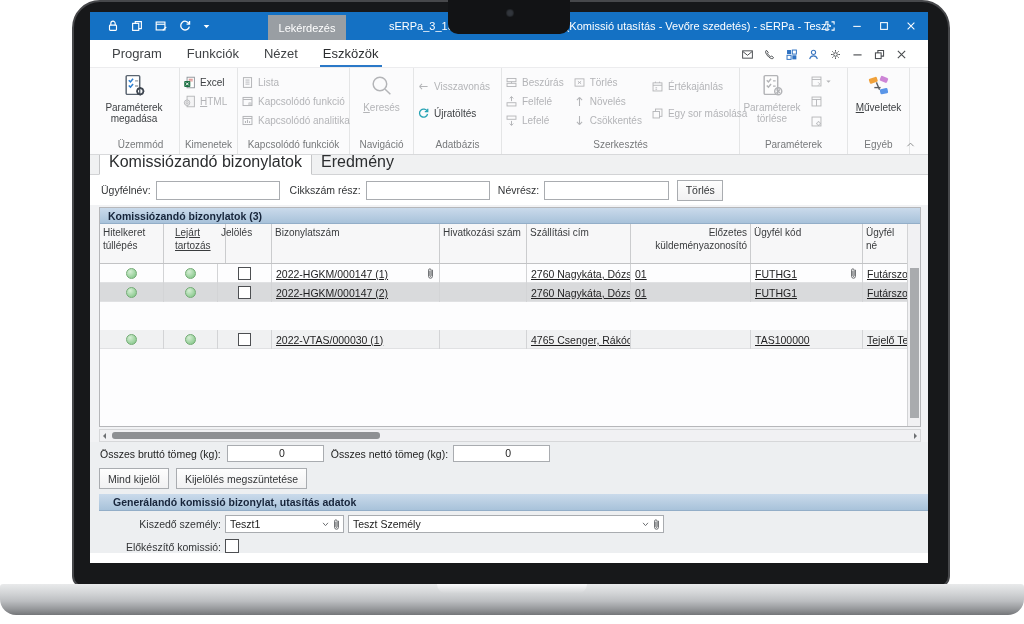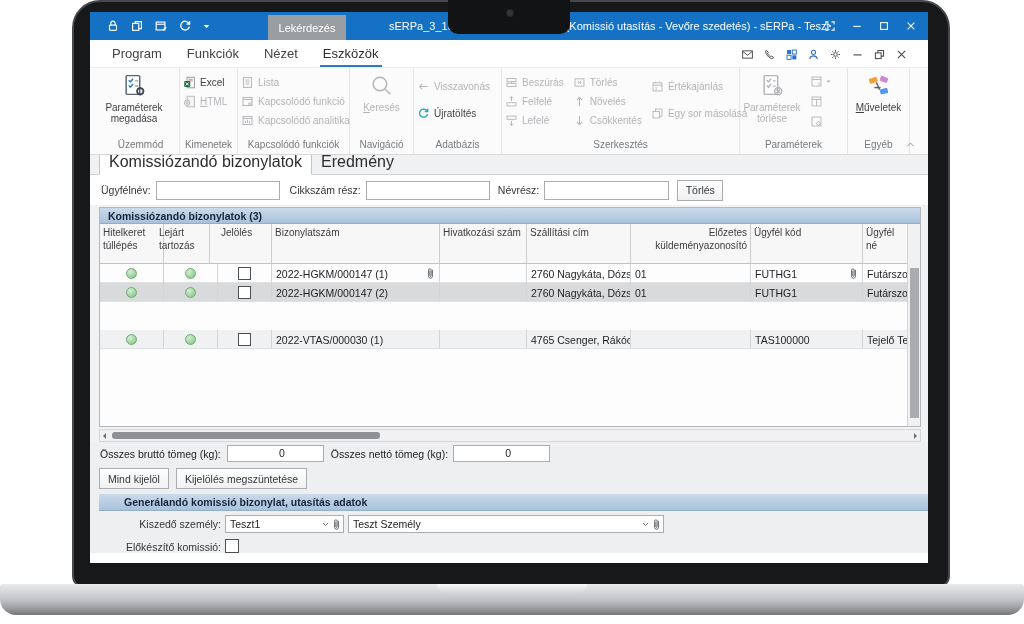--- a/index.html
+++ b/index.html
@@ -89,21 +89,21 @@
     border:1px solid #b6b7ba; background:#fdfdfe; }
   .grid-title { height:16px; background:linear-gradient(#cadaeb,#a8c2da); border-bottom:1px solid #93aec8;
     font-weight:bold; color:#16243a; display:flex; align-items:center; padding-left:8px; }
   .grid-head { position:absolute; left:0; top:16px; width:807px; height:40px; background:#f7f7f8;
     border-bottom:1px solid #c2c3c5; }
   .gh { position:absolute; top:0; bottom:0; border-right:1px solid #cbccce; font-size:10px;
     color:#3a3c3e; line-height:13px; padding:2px 3px; overflow:hidden; }
   .grow { position:absolute; left:0; width:807px; height:19px; border-bottom:1px solid #e0e1e3; }
   .grow.r0 { background:#fdfdfe; } .grow.r1 { background:#d9dadc; } .grow.r2 { background:#f0f1f2; }
   .gc { position:absolute; top:0; height:19px; border-right:1px solid #d3d4d6; display:flex;
-    align-items:center; padding:0 4px; overflow:hidden; white-space:nowrap; color:#1e1e1f; }
+    align-items:center; padding:0 4px; overflow:hidden; white-space:nowrap; color:#1e1e1f;text-decoration:underline; }
   .gc.center { justify-content:center; }
   .okdot { width:11px; height:11px; border-radius:50%; border:1px solid #72ab74;
     background:radial-gradient(circle at 35% 30%, #d6eed5, #99d19c 65%, #7fc184); }
   .cbx { width:13px; height:13px; border:1px solid #4d4f52; background:#ffffff; }
   .clip { width:9px; height:13px; color:#5f6164; margin-left:auto; flex:none; }
   .vsb { position:absolute; right:0; top:16px; bottom:0; width:13px; background:#f1f1f3;
     border-left:1px solid #d2d3d5; }
   .vsb-thumb { position:absolute; left:2px; top:44px; width:9px; height:150px; background:#a9abae; }
 
   
@@ -115,21 +115,21 @@
   .tri.right { right:3px; border-left-color:#6e7073; border-right:none; }
 
   
   .bottom { position:absolute; left:0; top:430px; width:838px; height:121px; background:#edeff1; }
   .totals { position:absolute; left:10px; top:3px; display:flex; align-items:center; }
   .val-box { width:97px; height:17px; border:1px solid #a9acb0; background:#ffffff;
     text-align:right; padding:1px 38px 0 0; }
   .sel-btns { position:absolute; left:9px; top:26px; display:flex; gap:7px; }
   .section-bar { position:absolute; left:9px; top:52px; width:870px; height:17px;
     background:linear-gradient(#cadaeb,#a8c2da); border-bottom:1px solid #93aec8;
-    display:flex; align-items:center; padding-left:25px; font-weight:bold; color:#16243a; }
+    display:flex; align-items:center; padding-left:14px; font-weight:bold; color:#16243a; }
   .form-label { position:absolute; width:128px; text-align:right; color:#333537; }
   .dd { position:absolute; height:18px; border:1px solid #a9acb0; background:#ffffff;
     display:flex; align-items:center; padding:0 24px 0 4px; }
   .dd .chev { position:absolute; right:14px; top:6px; width:7px; height:5px; color:#6f7174; }
   .dd .clip { position:absolute; right:2px; top:2px; margin:0; }
   .white-strip { position:absolute; left:0; top:111px; width:838px; height:10px; background:#ffffff; }
 </style>
 </head>
 <body>
 
@@ -546,21 +546,21 @@
       <input class="txt" style="width: 124px;" value="">
       <span class="flabel" style="margin-left:8px">Névrész:</span>
       <input class="txt" style="width: 125px;" value="">
       <button class="btn" style="width:46px;margin-left:8px">Törlés</button>
     </div>
 
     <div class="grid-box">
       <div class="grid-title">Komissiózandó bizonylatok (3)</div>
       <div class="grid-head" id="gridHead">
           <div class="gh" style="left: 0px; width: 64px;">Hitelkeret túllépés</div>
-          <div class="gh" style="left: 56px; width: 54px;">Lejárt tartozás</div>
+          <div class="gh" style="left: 72px; width: 54px; text-decoration: underline;">Lejárt tartozás</div>
           <div class="gh" style="left: 118px; width: 54px;">Jelölés</div>
           <div class="gh" style="left: 172px; width: 168px;">Bizonylatszám</div>
           <div class="gh" style="left: 340px; width: 87px;">Hivatkozási szám</div>
           <div class="gh" style="left: 427px; width: 104px;">Szállítási cím</div>
           <div class="gh" style="left: 531px; width: 120px; text-align: right;">Előzetes küldeményazonosító</div>
           <div class="gh" style="left: 651px; width: 112px;">Ügyfél kód</div>
           <div class="gh" style="left: 763px; width: 46px;">Ügyfél né</div>
         </div>
       <div id="gridRows">
           <div class="grow r0" style="top: 56px;">

